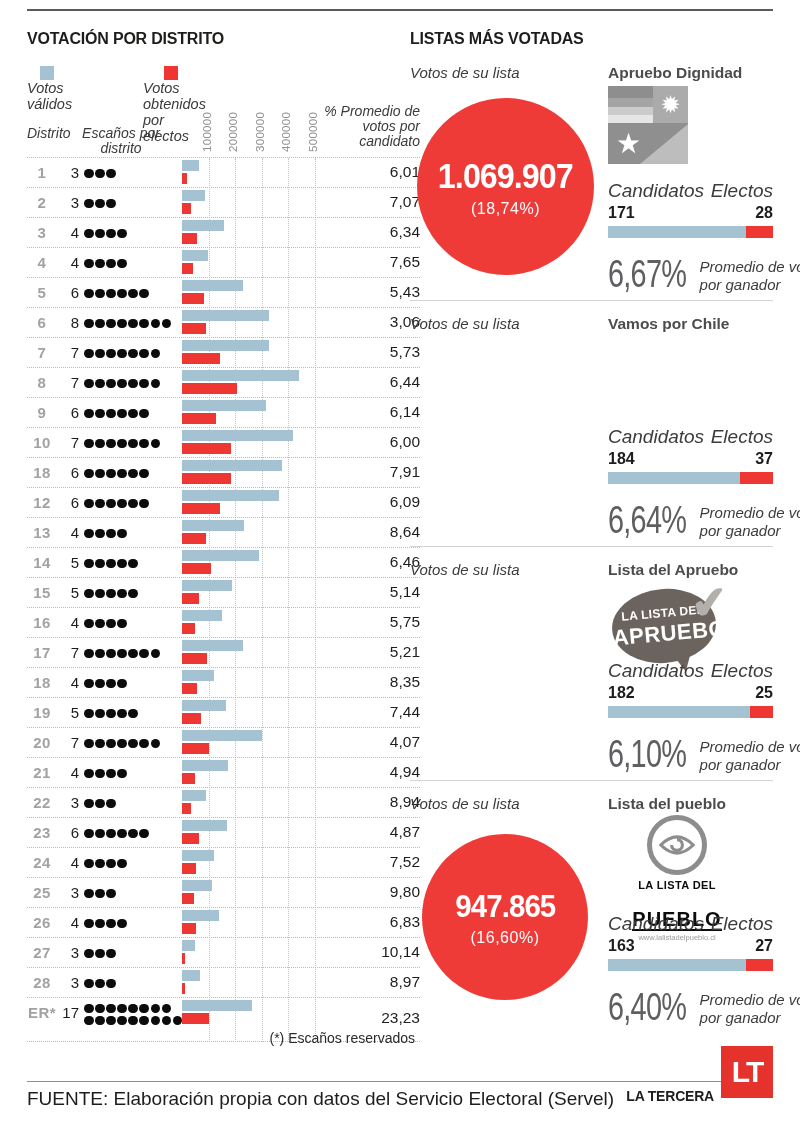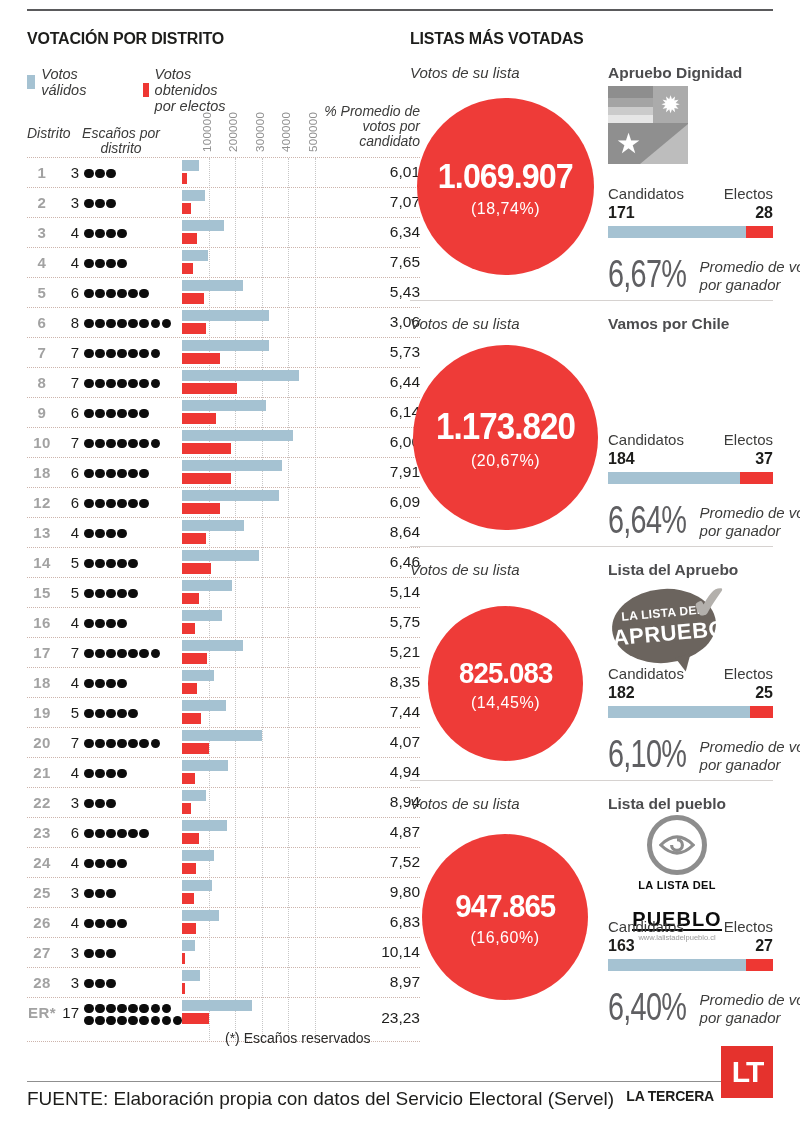--- a/index.html
+++ b/index.html
@@ -3,57 +3,57 @@
 <meta charset="utf-8">
 <style>
   html,body{margin:0;padding:0;background:#ffffff;}
   body{width:800px;height:1129px;position:relative;font-family:"Liberation Sans",sans-serif;color:#1d1d1b;overflow:hidden;}
   .toprule{position:absolute;left:27px;right:27px;top:9px;height:2px;background:#5a5a5c;}
   h2.sec{position:absolute;top:30px;margin:0;font-size:16px;font-weight:bold;letter-spacing:-0.2px;color:#1d1d1b;text-align:right;}
   
   .leftcol{position:absolute;left:27px;top:0;width:393px;height:1129px;}
   .leftcol h2.sec{left:0;}
   .legend{position:absolute;left:0;top:66px;height:16px;font-size:14.5px;font-style:italic;color:#3a3a39;}
-  .legend .li{position:absolute;top:0;display:flex;align-items:center;}
+  .legend .li{position:absolute;top:0;display:flex;align-items:center;flex-direction:column;}
   .legend .sw{width:14px;height:14px;margin-right:6px;display:inline-block;}
   .colhead{font-style:italic;font-size:14px;color:#3b3b3a;line-height:15px;position:absolute;text-align:center;}
   .ticks{position:absolute;left:0;top:88px;height:64px;width:393px;}
   .tick{position:absolute;bottom:0;writing-mode:vertical-rl;transform:rotate(180deg);font-size:11.5px;color:#8f8f8f;height:64px;letter-spacing:0.3px;}
   .rows{position:absolute;left:0;top:157px;width:393px;border-top:1px dotted #cdb4ac;}
   .grid{position:absolute;top:0;bottom:0;left:0;width:393px;pointer-events:none;}
   .gline{position:absolute;top:0;bottom:0;border-left:1px dotted #c6c6c6;}
   .drow{position:relative;height:29px;border-bottom:1px dotted #cdb4ac;}
   .drow.er{height:43px;}
   .dnum{position:absolute;left:0;width:30px;top:6px;text-align:center;font-size:15px;font-weight:bold;color:#a2a2a2;letter-spacing:0.5px;}
   .dseats{position:absolute;left:30px;width:22px;top:6px;text-align:right;font-size:15px;color:#1d1d1b;}
   .dots{position:absolute;left:57px;top:9px;line-height:11px;white-space:nowrap;}
   .drow.er .dots{top:4px;}
   .dotline{height:12px;}
   .dot{display:inline-block;width:9.5px;height:9.5px;border-radius:50%;background:#0c0c0c;margin-right:1.6px;}
   .bar{position:absolute;height:11px;left:155px;}
   .bar.blue{top:2px;background:#a5c2d2;}
   .bar.red{top:15px;background:#ee3733;}
   .dpct{position:absolute;right:0;top:5px;font-size:15.5px;color:#1d1d1b;}
   .drow.er .dpct{top:11px;margin-left:44px;}
-  .footnote{position:absolute;top:1030px;left:198px;width:190px;font-size:14px;color:#2a2a29;}
+  .footnote{position:absolute;top:1030px;left:198px;width:190px;text-align:right;font-size:14px;color:#2a2a29;}
   
   .rightcol{position:absolute;left:410px;top:0;width:363px;}
   .cards{position:absolute;left:0;top:64px;width:363px;}
   .card{position:relative;width:363px;}
   .card + .card{border-top:1px solid #d6d2d0;}
   .card .inner{position:absolute;inset:0;}
   .card + .card .inner{top:14px;}
   .vlabel{position:absolute;left:0;top:0;font-style:italic;font-size:15px;color:#3c3c3b;}
   .ctitle{position:absolute;left:198px;top:0;font-size:15.5px;font-weight:bold;color:#4c4c4e;}
   .circle{position:absolute;border-radius:50%;background:#ee3b38;color:#fff;display:flex;flex-direction:column;align-items:center;justify-content:center;text-align:center;}
   .cvotes{font-weight:bold;letter-spacing:-1px;transform:scaleX(0.92);white-space:nowrap;}
   .cshare{font-size:16px;margin-top:4px;letter-spacing:0.5px;}
   .cand{position:absolute;left:198px;width:165px;bottom:62px;}
   .crow{display:flex;justify-content:space-between;}
-  .clab{font-size:15px;color:#3c3c3b;}
+  .clab{font-style:italic;font-size:19px;color:#3c3c3b;}
   .cnum{font-size:16px;font-weight:bold;color:#1d1d1b;margin-top:2px;}
   .cbar{margin-top:4px;height:12px;width:165px;background:#a5c2d2;position:relative;}
   .cbar .redpart{position:absolute;right:0;top:0;bottom:0;background:#ee3733;}
   .avg{position:absolute;left:198px;bottom:6px;display:flex;align-items:flex-start;}
   .avg-num{font-size:39px;line-height:40px;color:#5f5f62;transform:scaleX(0.74);transform-origin:left top;letter-spacing:-1px;white-space:nowrap;}
   .avg-cap{font-style:italic;font-size:15px;line-height:18px;color:#3c3c3b;width:150px;margin-left:-14px;margin-top:4px;}
   
   .logo-flag{position:absolute;left:198px;top:22px;width:80px;height:78px;background:#cfcfcf;overflow:hidden;}
   .lf-s1,.lf-s2,.lf-s3,.lf-s4{position:absolute;left:0;width:45px;}
   .lf-s1{top:0;height:12px;background:#8e8e8e;}
@@ -449,24 +449,20 @@
           <div class="avg">
             <span class="avg-num">6,67%</span>
             <div class="avg-cap">Promedio de votos por ganador</div>
           </div>
         </div>
       </div>
       <div class="card" style="height: 245px;">
         <div class="inner">
           <div class="vlabel">Votos de su lista</div>
           <div class="ctitle">Vamos por Chile</div>
-          <div class="circle" style="left:3px;top:30px;width:185px;height:185px;">
-            <div class="cvotes" style="font-size:36px;">1.173.820</div>
-            <div class="cshare">(20,67%)</div>
-          </div>
           <div class="cand">
             <div class="crow">
               <span class="clab">Candidatos</span>
               <span class="clab">Electos</span>
             </div>
             <div class="crow">
               <span class="cnum">184</span>
               <span class="cnum">37</span>
             </div>
             <div class="cbar">
@@ -482,24 +478,20 @@
       <div class="card" style="height: 233px;">
         <div class="inner">
           <div class="vlabel">Votos de su lista</div>
           <div class="ctitle">Lista del Apruebo</div>
           <div class="logo-bubble">
             <div class="bub">
               <div class="l1">LA LISTA DEL</div>
               <div class="l2">APRUEBO</div>
             </div>
             <div class="bub-check">✔</div>
-          </div>
-          <div class="circle" style="left:18px;top:45px;width:155px;height:155px;">
-            <div class="cvotes" style="font-size:30px;">825.083</div>
-            <div class="cshare">(14,45%)</div>
           </div>
           <div class="cand">
             <div class="crow">
               <span class="clab">Candidatos</span>
               <span class="clab">Electos</span>
             </div>
             <div class="crow">
               <span class="cnum">182</span>
               <span class="cnum">25</span>
             </div>

